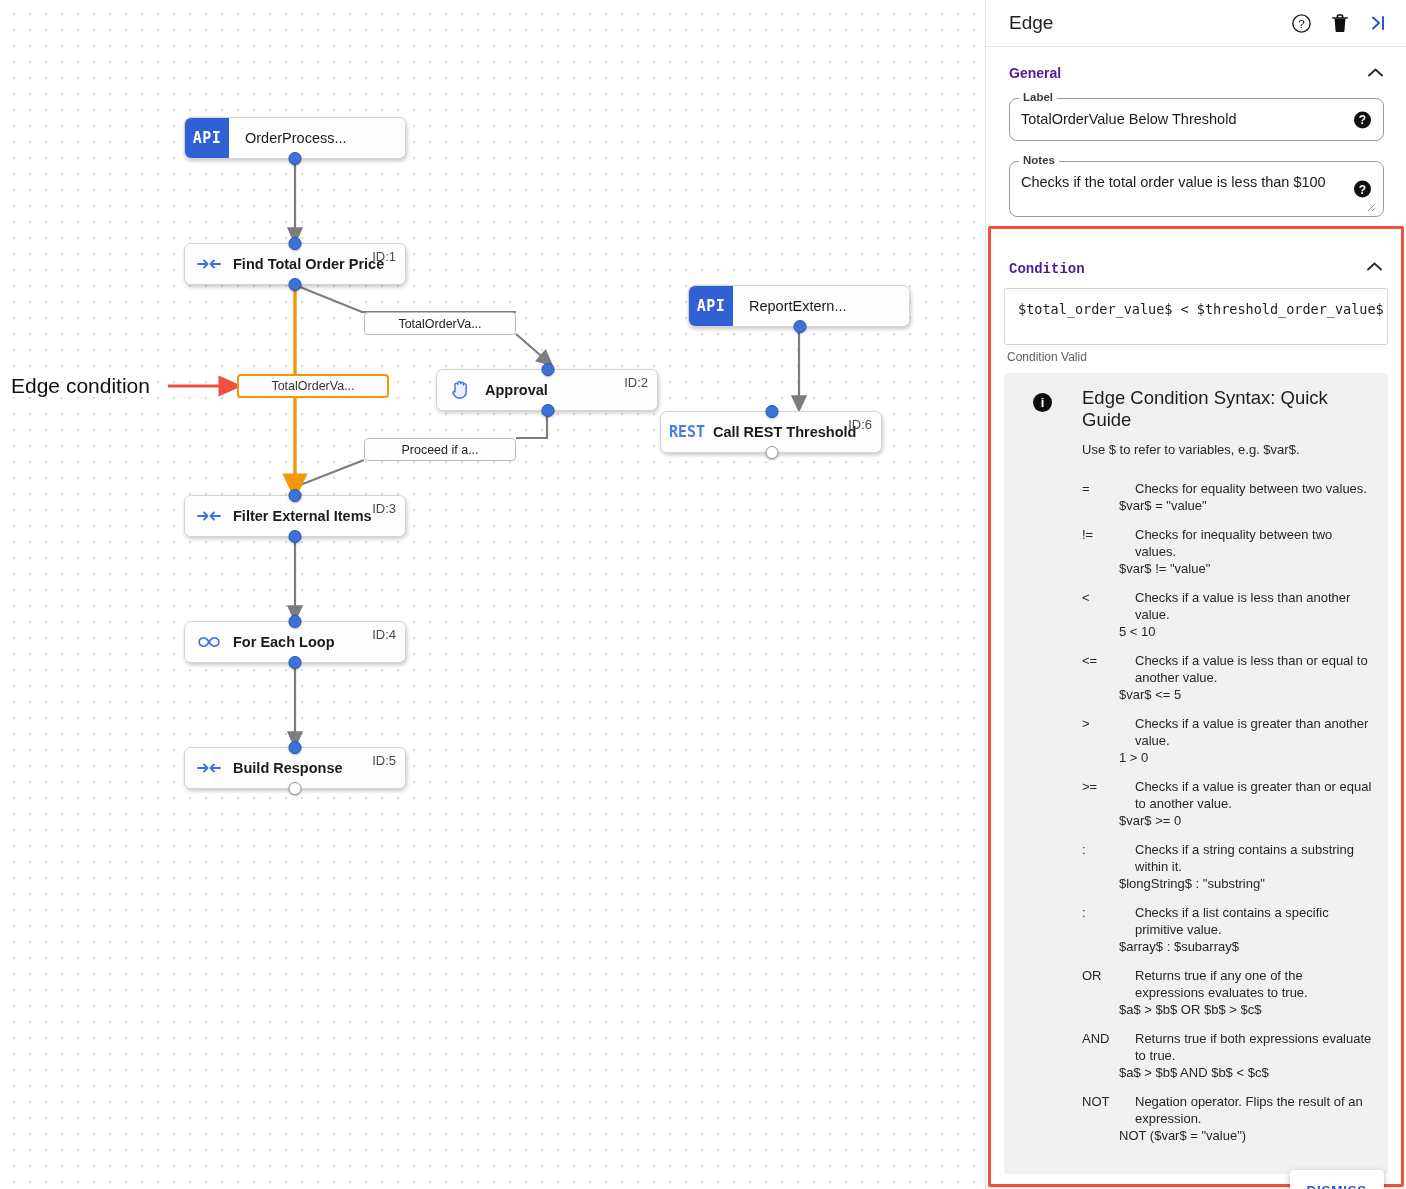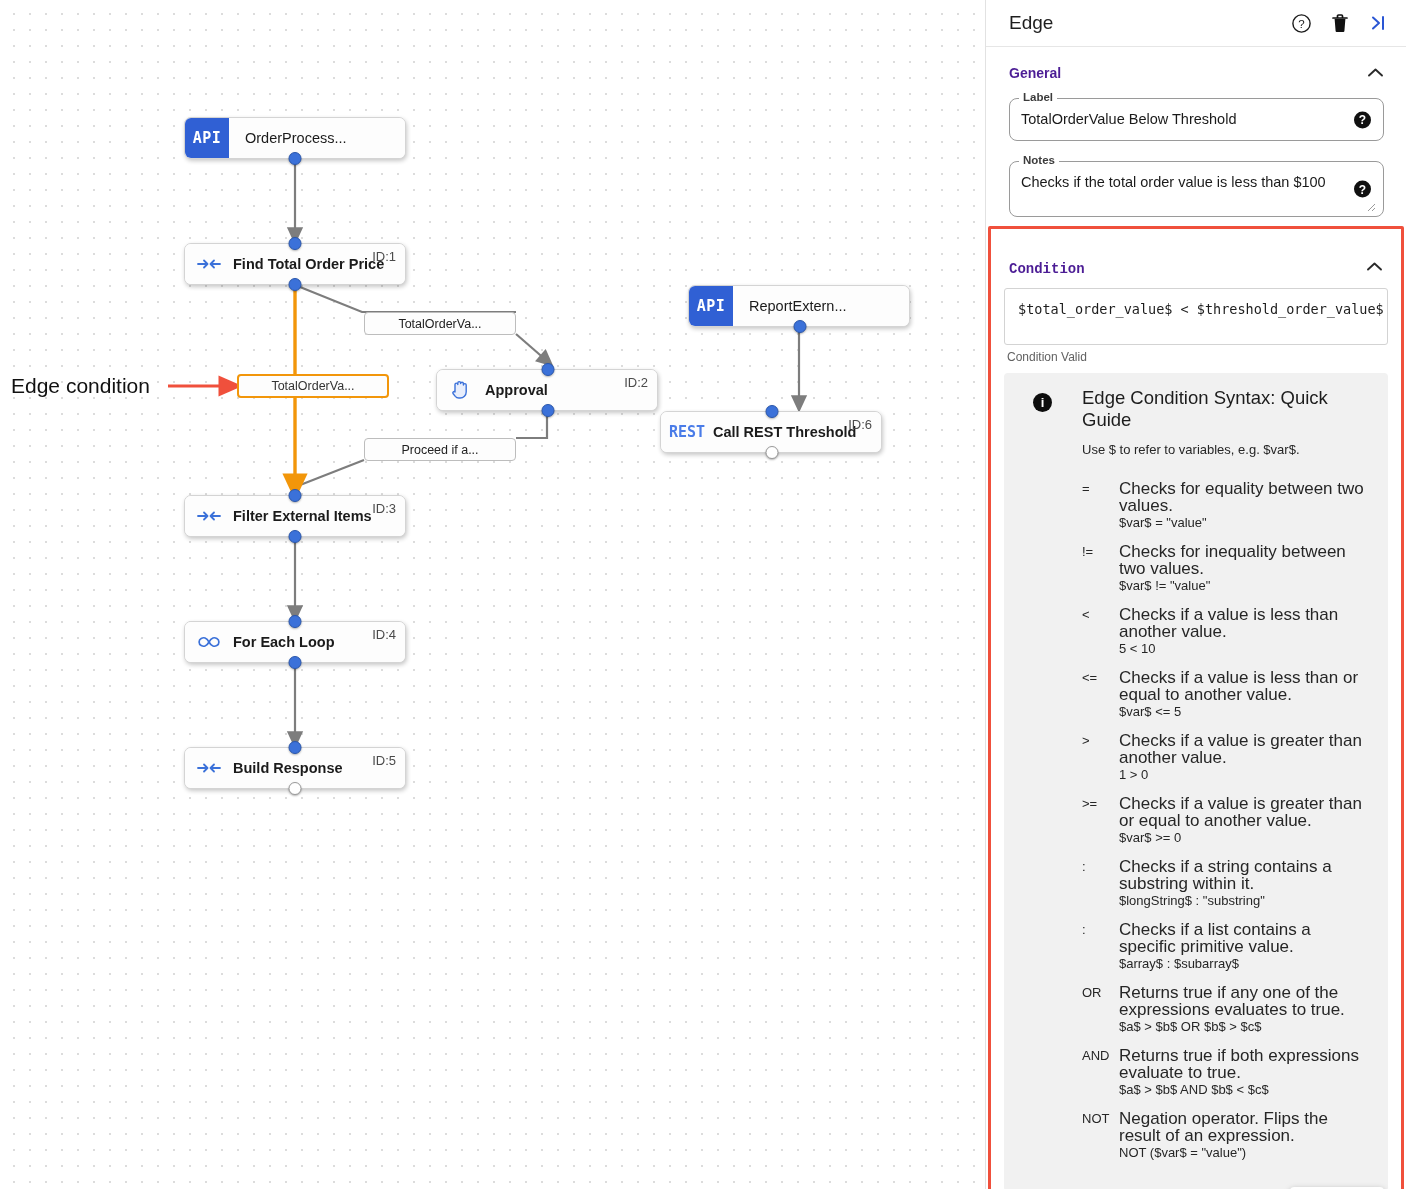--- a/index.html
+++ b/index.html
@@ -180,21 +180,21 @@
   .guide-body { flex:1; padding-left:16px; }
   .guide-title { font-size:18.5px; color:#1c1c1c; margin-bottom:11px; }
   .guide-sub { font-size:13px; color:#262626; margin-bottom:23px; }
   .op-row { display:flex; margin-bottom:11px; }
   .op-sym {
     width:37px; flex:none;
     font-size:13px; color:#262626;
     line-height:17px;
   }
   .op-text { flex:1; }
-  .op-desc { font-size:17px; color:#262626; line-height:17px; }
+  .op-desc { font-size:13px; color:#262626; line-height:17px;margin-left:16px; }
   .op-ex { font-size:13px; color:#262626; line-height:18px; }
 
   .panel-footer {
     margin-top:auto;
     border-top:1px solid #e4e4e4;
     height:76px; flex:none;
     position:relative;
   }
   #dismiss-btn {
     position:absolute; right:22px; top:-18px;

